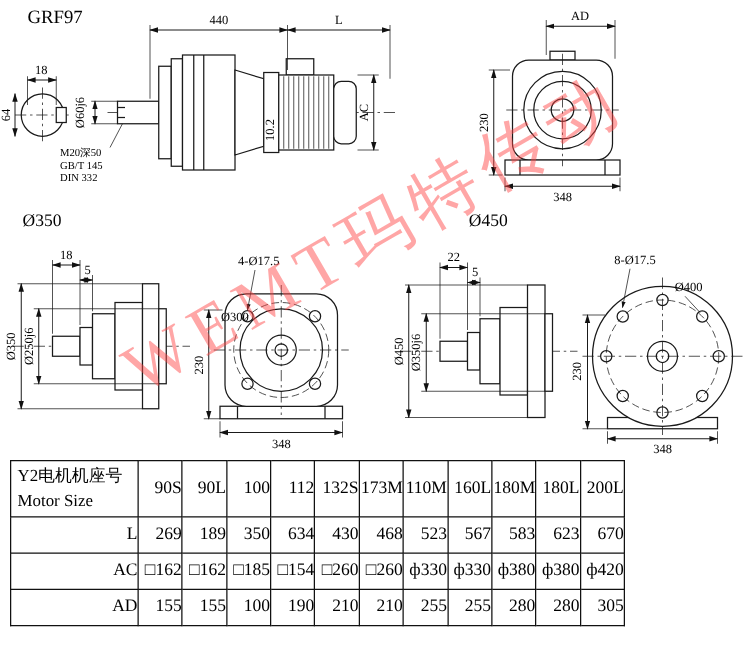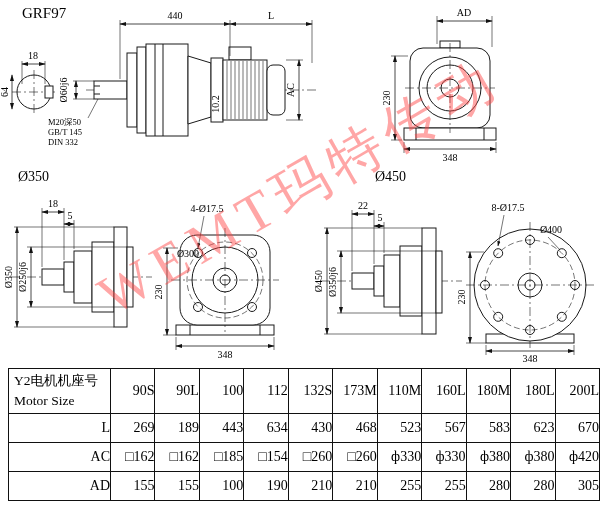--- a/index.html
+++ b/index.html
@@ -12,21 +12,21 @@
   .dim{stroke:#1a1a1a;stroke-width:.8;fill:none;}
   .thin{stroke:#1a1a1a;stroke-width:.6;fill:none;}
   text.d{font-size:10px;fill:#000;text-anchor:middle;}
   text.sm{font-size:8.5px;fill:#000;text-anchor:start;}
   text.ttl{font-size:15px;fill:#000;text-anchor:start;}
   text.sub{font-size:14px;fill:#000;text-anchor:start;}
   .watermark{position:absolute;left:85px;top:268px;transform-origin:0 0;
      transform:rotate(-30deg);font-size:55px;letter-spacing:8px;white-space:nowrap;
      color:rgba(255,70,70,.48);pointer-events:none;z-index:5;
      font-family:"Liberation Serif","DejaVu Serif",serif;}
-  table.spec{position:absolute;left:8px;top:368px;width:592px;border-collapse:collapse;
+  table.spec{position:absolute;left:8px;top:368px;width:492px;border-collapse:collapse;
      table-layout:fixed;background:#fff;z-index:10;
      font-family:"Liberation Serif","DejaVu Serif","DejaVu Sans",serif;}
   table.spec th,table.spec td{border:1.4px solid #111;text-align:right;font-weight:normal;
      font-size:14px;padding:0;height:28px;color:#000;}
   table.spec tr.hdr th{height:44px;}
   table.spec th.lblcol{width:96px;text-align:left;padding-left:5px;font-size:13.5px;line-height:1.5;}
 </style>
 </head>
 <body>
 
@@ -297,21 +297,21 @@
     <th>110M</th>
     <th>160L</th>
     <th>180M</th>
     <th>180L</th>
     <th>200L</th>
   </tr>
   <tr>
     <td>L</td>
     <td>269</td>
     <td>189</td>
-    <td>443</td>
+    <td>350</td>
     <td>634</td>
     <td>430</td>
     <td>468</td>
     <td>523</td>
     <td>567</td>
     <td>583</td>
     <td>623</td>
     <td>670</td>
   </tr>
   <tr>

